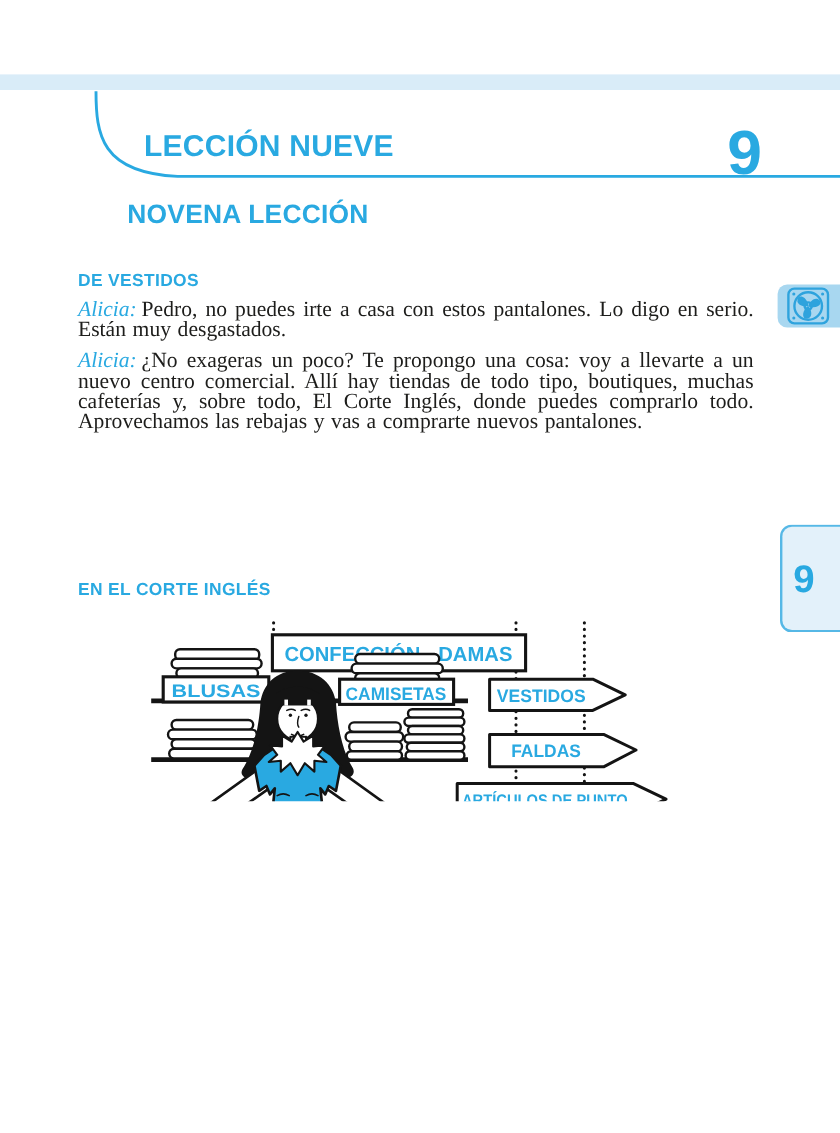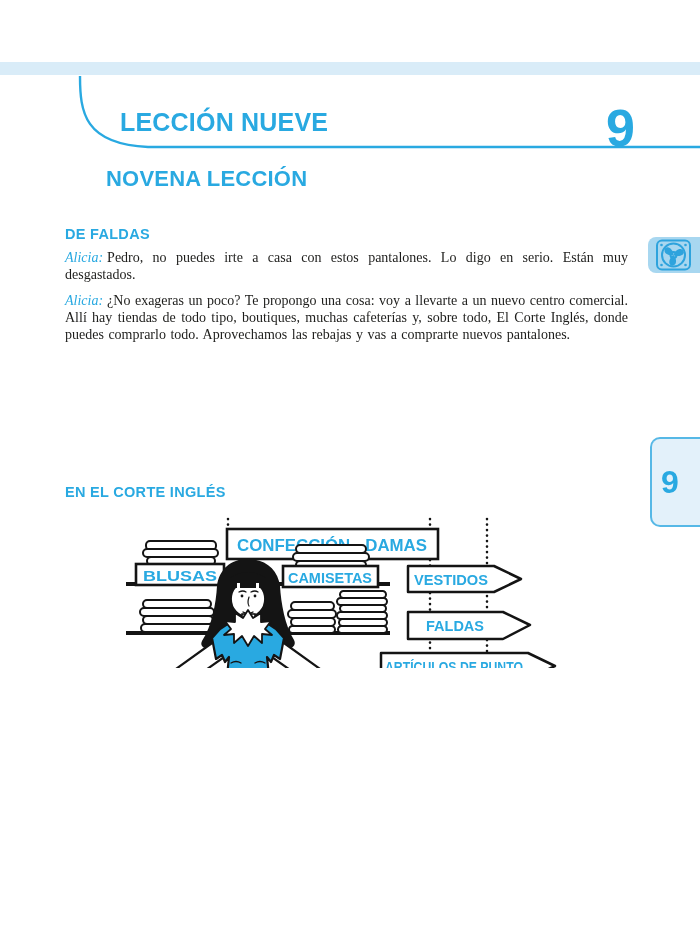--- a/index.html
+++ b/index.html
@@ -16,21 +16,21 @@
                 color:var(--accent);letter-spacing:.2px;}
   .lesson-number{position:absolute;left:606px;top:102px;font-size:52px;line-height:1;
                  font-weight:bold;color:var(--accent);}
   .lesson-subtitle{position:absolute;left:106px;top:166px;font-size:22px;font-weight:bold;
                    color:var(--accent);letter-spacing:.2px;}
   .section-heading{position:absolute;left:65px;font-size:14.5px;font-weight:bold;
                    color:var(--accent);letter-spacing:.3px;}
   #h-decompras{top:226px;}
   #h-corteingles{top:484px;}
   .dialogue{position:absolute;left:65px;top:249px;width:563px;
-            font-family:"Liberation Serif",serif;font-size:14px;line-height:17px;
+            font-family:"Liberation Serif",serif;font-size:18px;line-height:17px;
             color:#1d1d1b;text-align:justify;word-spacing:1px;}
   .dialogue p{margin-bottom:9px;}
   .speaker{font-style:italic;color:var(--accent);margin-right:4px;}
   .audio-tab{position:absolute;left:648px;top:237px;width:60px;height:36px;
              background:var(--audio_tab_fill);border-radius:8px 0 0 8px;}
   .chapter-tab{position:absolute;left:650px;top:437px;width:58px;height:90px;
                background:var(--tab_fill);border:2px solid var(--tab_border);border-right:none;
                border-radius:10px 0 0 10px;display:flex;align-items:center;}
   .chapter-tab span{font-size:32px;font-weight:bold;color:var(--accent);padding-left:9px;}
   .page-tab{position:absolute;left:645px;top:886px;width:63px;height:34px;background:var(--band);
@@ -70,21 +70,21 @@
         <path d="M19.5 15.5 C17 7.5 10 7.5 10.5 13 C10.8 16 15.5 18 19.5 17 Z" transform="rotate(120 19.5 17)"></path>
         <path d="M19.5 15.5 C17 7.5 10 7.5 10.5 13 C10.8 16 15.5 18 19.5 17 Z" transform="rotate(240 19.5 17)"></path>
       </g>
     </svg>
   </div>
 
   <div class="chapter-tab">
     <span>9</span>
   </div>
 
-  <h3 class="section-heading" id="h-decompras">DE FALDAS</h3>
+  <h3 class="section-heading" id="h-decompras">DE VESTIDOS</h3>
 
   <div class="dialogue">
     <p>
       <span class="speaker">Alicia:</span><span>Pedro, no puedes irte a casa con estos pantalones. Lo digo en serio. Están muy desgastados.</span>
     </p>
     <p>
       <span class="speaker">Alicia:</span><span>¿No exageras un poco? Te propongo una cosa: voy a llevarte a un nuevo centro comercial. Allí hay tiendas de todo tipo, boutiques, muchas cafeterías y, sobre todo, El Corte Inglés, donde puedes comprarlo todo. Aprovechamos las rebajas y vas a comprarte nuevos pantalones.</span>
     </p>
   </div>
 

